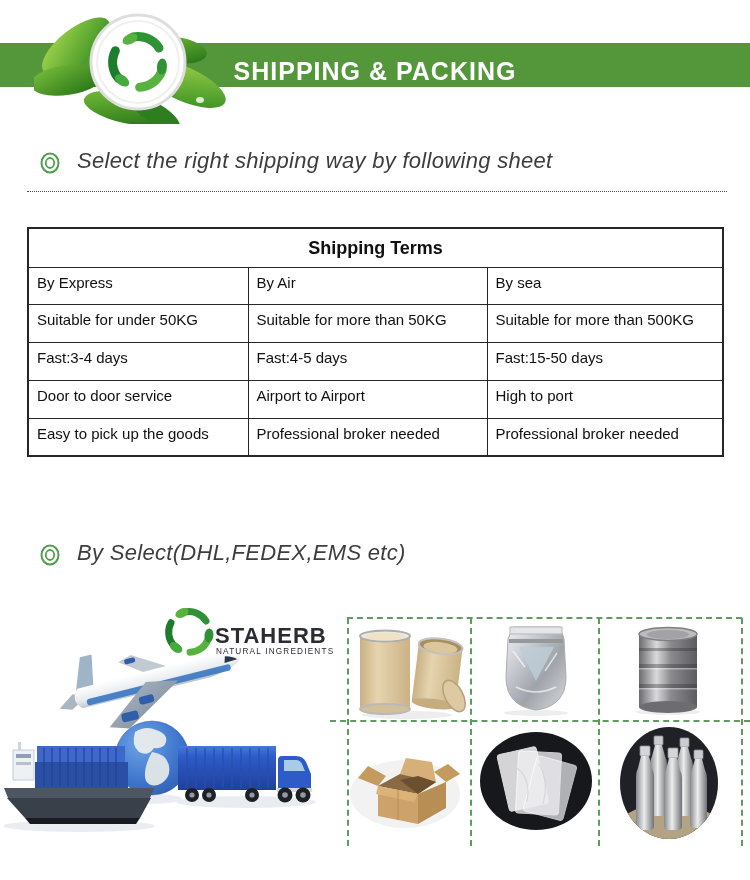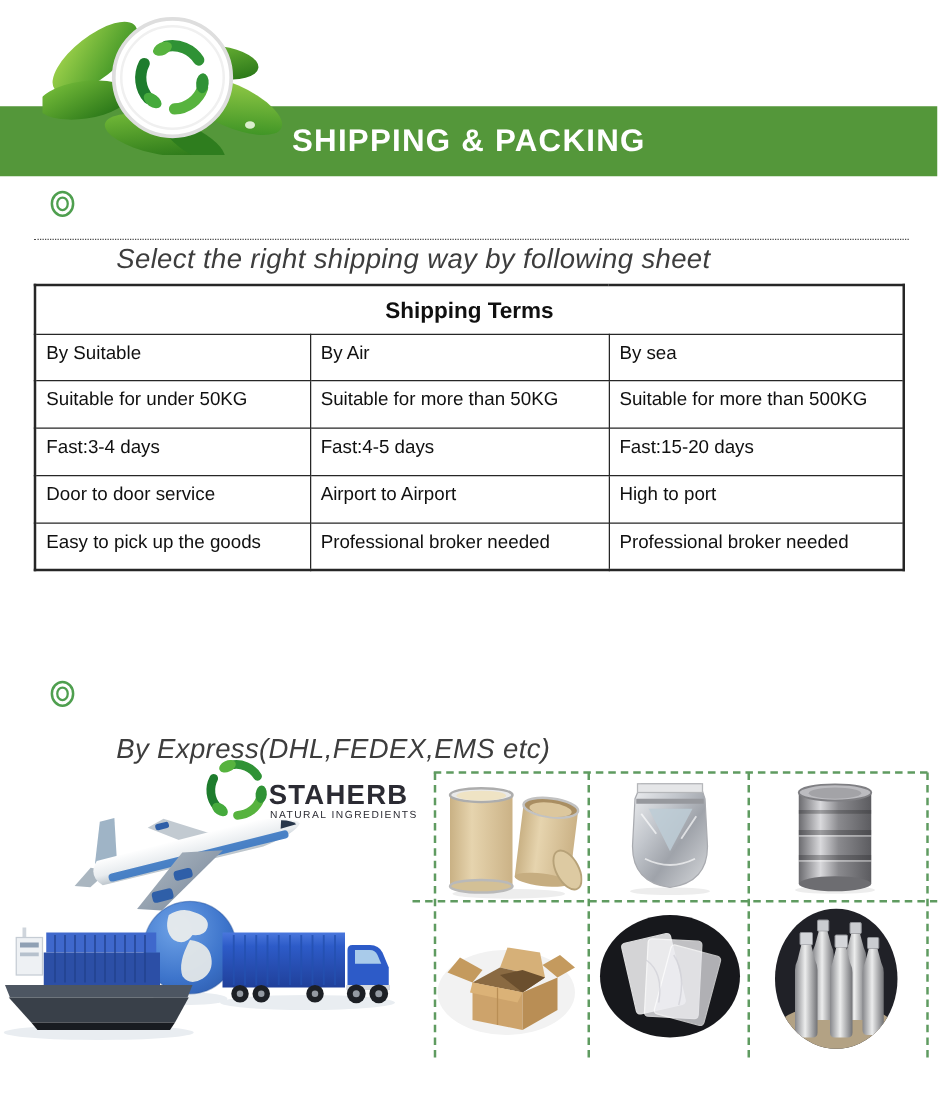--- a/index.html
+++ b/index.html
@@ -1,33 +1,33 @@
 <!DOCTYPE html>
 <html><head>
 <meta charset="utf-8">
 <style>
   html,body{margin:0;padding:0;}
   body{
     width:750px;height:880px;position:relative;overflow:hidden;
     background:#ffffff;font-family:"Liberation Sans",sans-serif;
   }
   
-  .banner{position:absolute;left:0;top:43px;width:750px;height:56px;background:#54973a;margin-top:42px;}
+  .banner{position:absolute;left:0;top:43px;width:750px;height:44px;background:#54973a;}
   .banner-title{
     position:absolute;left:0;top:0;width:100%;height:56px;line-height:56px;
     text-align:center;color:#ffffff;font-size:25px;font-weight:bold;letter-spacing:1px;
   }
   .leaf-logo{position:absolute;left:34px;top:4px;}
   
   .bullet{position:absolute;}
   .b1{left:39px;top:151px;}
   .b2{left:39px;top:543px;}
   .sec-heading{
-    position:absolute;left:93px;font-style:italic;font-size:22px;color:#3d3d3d;
-    white-space:nowrap;letter-spacing:0.3px;margin-top:46px;
+    position:absolute;left:77px;font-style:italic;font-size:22px;color:#3d3d3d;
+    white-space:nowrap;letter-spacing:0.3px;
   }
   .h1{top:148px;}
   .h2{top:540px;}
   .dotted-rule{position:absolute;left:27px;top:191px;width:700px;height:0;border-top:1px dotted #4a4a4a;}
   
   table.shipping{
     position:absolute;left:27px;top:227px;width:695px;
     border-collapse:collapse;table-layout:fixed;
     font-size:15px;color:#101010;border:2px solid #262626;
   }
@@ -103,52 +103,52 @@
       <col style="width:239px">
       <col style="width:236px">
     </colgroup>
   <thead>
     <tr>
       <th colspan="3">Shipping Terms</th>
     </tr>
   </thead>
   <tbody>
     <tr>
-      <td>By Suitable</td>
+      <td>By Express</td>
       <td>By Air</td>
       <td>By sea</td>
     </tr>
     <tr>
       <td>Suitable for under 50KG</td>
       <td>Suitable for more than 50KG</td>
       <td>Suitable for more than 500KG</td>
     </tr>
     <tr>
       <td>Fast:3-4 days</td>
       <td>Fast:4-5 days</td>
-      <td>Fast:15-20 days</td>
+      <td>Fast:15-50 days</td>
     </tr>
     <tr>
       <td>Door to door service</td>
       <td>Airport to Airport</td>
       <td>High to port</td>
     </tr>
     <tr>
       <td>Easy to pick up the goods</td>
       <td>Professional broker needed</td>
       <td>Professional broker needed</td>
     </tr>
   </tbody>
 </table>
 
 <svg class="bullet b2" width="22" height="24" viewBox="0 0 22 24">
   <ellipse cx="11" cy="12" rx="8.5" ry="9.5" fill="none" stroke="#4f9f4f" stroke-width="2"></ellipse>
   <ellipse cx="11" cy="12" rx="4.2" ry="5" fill="none" stroke="#4f9f4f" stroke-width="1.8"></ellipse>
 </svg>
-<div class="sec-heading h2">By Express(DHL,FEDEX,EMS etc)</div>
+<div class="sec-heading h2">By Select(DHL,FEDEX,EMS etc)</div>
 
 <svg class="composite" width="345" height="275" viewBox="0 0 345 275">
   <defs>
     <linearGradient id="fus" x1="0" y1="0" x2="0" y2="1">
       <stop offset="0" stop-color="#ffffff"></stop>
         <stop offset="0.6" stop-color="#e8ecef"></stop>
         <stop offset="1" stop-color="#b9c2c9"></stop>
     </linearGradient>
     <linearGradient id="wingG" x1="0" y1="0" x2="1" y2="1">
       <stop offset="0" stop-color="#aeb9c3"></stop>

